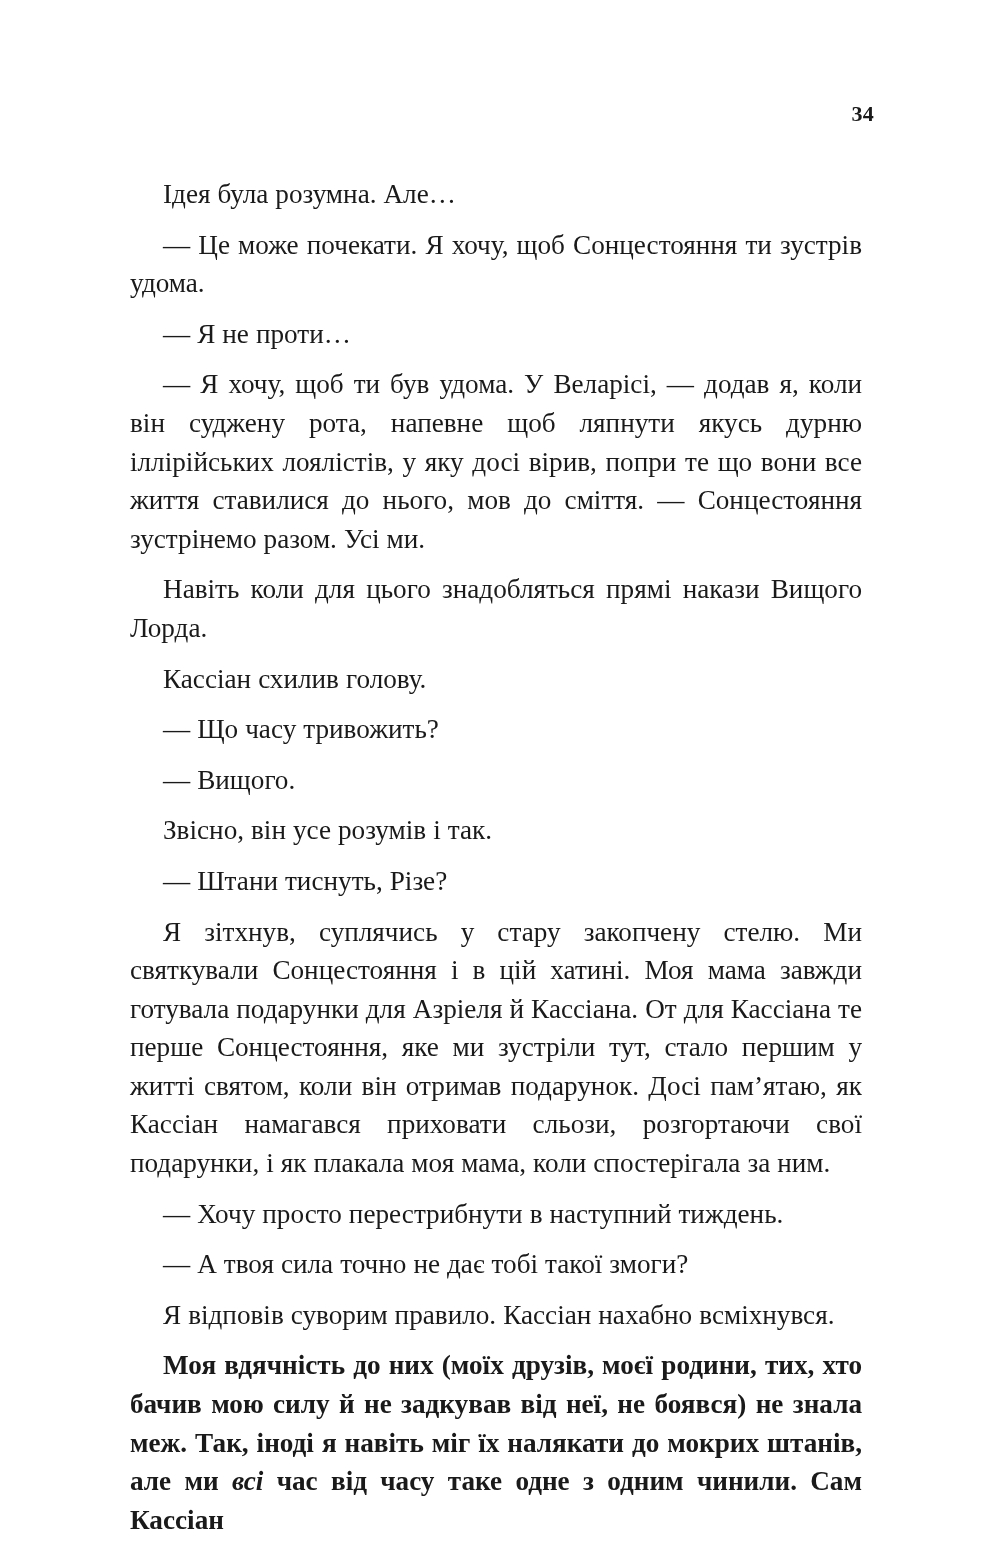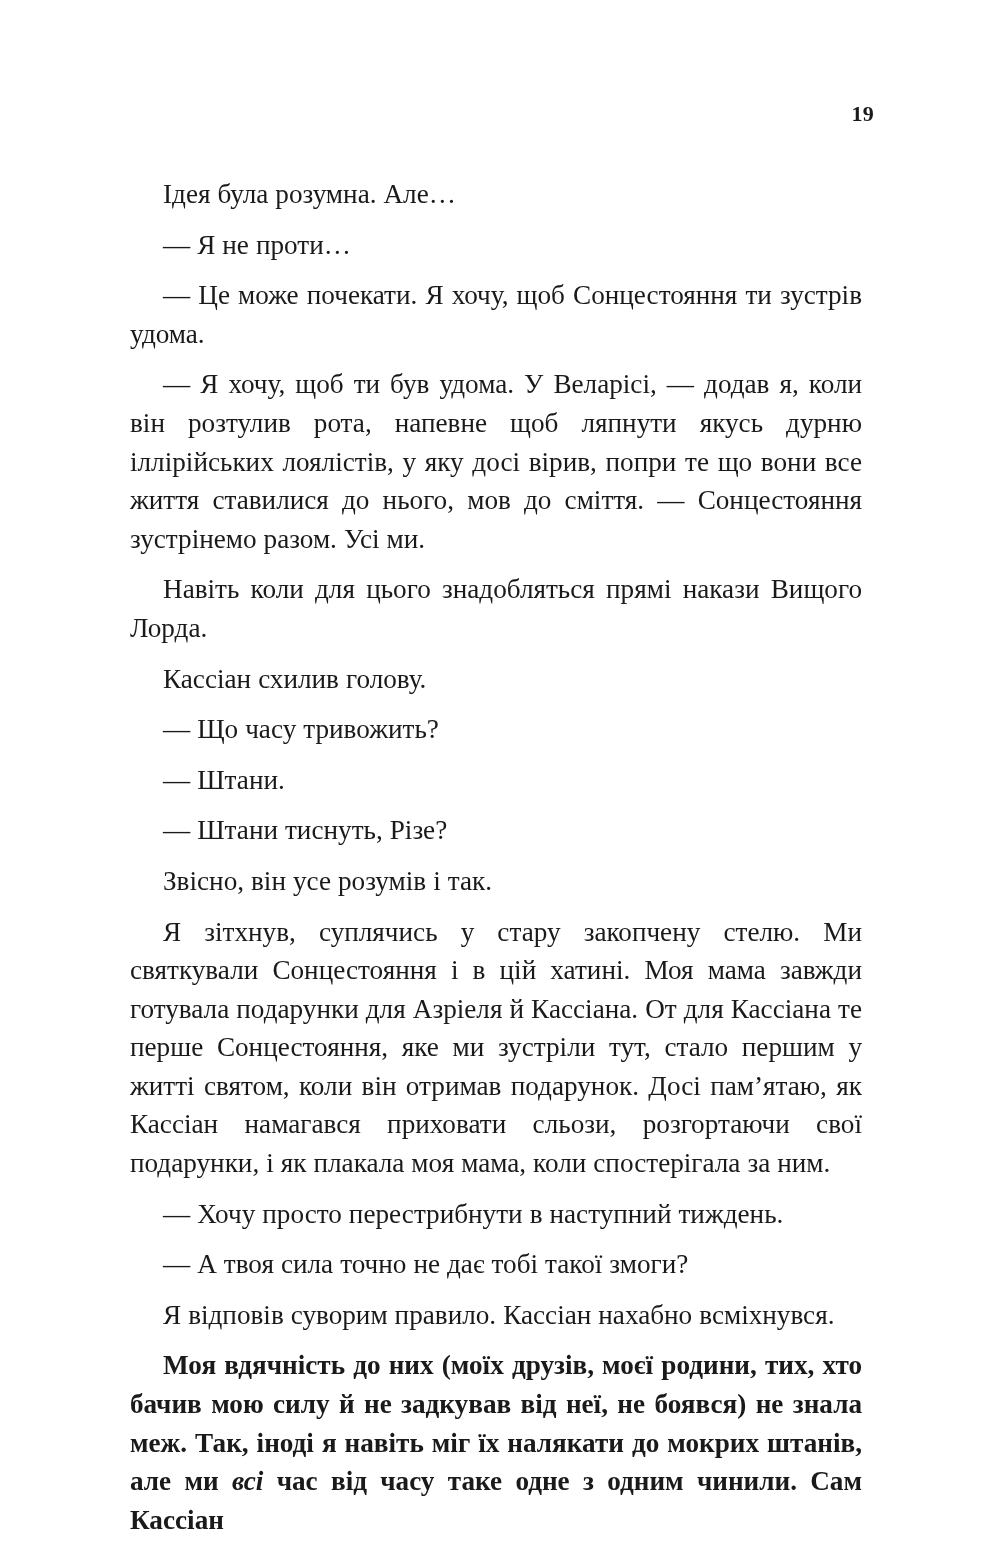--- a/index.html
+++ b/index.html
@@ -57,34 +57,34 @@
   }
   em {
     font-style: italic;
   }
 </style>
 </head>
 <body>
 
 <div class="page">
 
-  <div class="folio">19</div>
+  <div class="folio">34</div>
 
   <div class="textblock">
 
     <p class="para">Ідея була розумна. Але…</p>
+    <p class="para">— Це може почекати. Я хочу, щоб Сонцестояння ти зустрів удома.</p>
     <p class="para">— Я не проти…</p>
-    <p class="para">— Це може почекати. Я хочу, щоб Сонцестояння ти зустрів удома.</p>
-    <p class="para">— Я хочу, щоб ти був удома. У Веларісі, — додав я, коли він розтулив рота, напевне щоб ляпнути якусь дурню іллірійських лоялістів, у яку досі вірив, попри те що вони все життя ставилися до нього, мов до сміття. — Сонцестояння зустрінемо разом. Усі ми.</p>
+    <p class="para">— Я хочу, щоб ти був удома. У Веларісі, — додав я, коли він суджену рота, напевне щоб ляпнути якусь дурню іллірійських лоялістів, у яку досі вірив, попри те що вони все життя ставилися до нього, мов до сміття. — Сонцестояння зустрінемо разом. Усі ми.</p>
     <p class="para">Навіть коли для цього знадобляться прямі накази Вищого Лорда.</p>
     <p class="para">Кассіан схилив голову.</p>
     <p class="para">— Що часу тривожить?</p>
-    <p class="para">— Штани.</p>
+    <p class="para">— Вищого.</p>
+    <p class="para">Звісно, він усе розумів і так.</p>
     <p class="para">— Штани тиснуть, Різе?</p>
-    <p class="para">Звісно, він усе розумів і так.</p>
     <p class="para">Я зітхнув, суплячись у стару закопчену стелю. Ми святкували Сонцестояння і в цій хатині. Моя мама завжди готувала подарунки для Азріеля й Кассіана. От для Кассіана те перше Сонцестояння, яке ми зустріли тут, стало першим у житті святом, коли він отримав подарунок. Досі пам’ятаю, як Кассіан намагався приховати сльози, розгортаючи свої подарунки, і як плакала моя мама, коли спостерігала за ним.</p>
     <p class="para">— Хочу просто перестрибнути в наступний тиждень.</p>
     <p class="para">— А твоя сила точно не дає тобі такої змоги?</p>
     <p class="para">Я відповів суворим правило. Кассіан нахабно всміхнувся.</p>
 
     <p class="para flow">
       <span>Моя вдячність до них (моїх друзів, моєї родини, тих, хто бачив мою силу й не задкував від неї, не боявся) не знала меж. Так, іноді я навіть міг їх налякати до мокрих штанів, але ми </span><em>всі</em><span> час від часу таке одне з одним чинили. Сам Кассіан</span>
     </p>
 
   </div>

